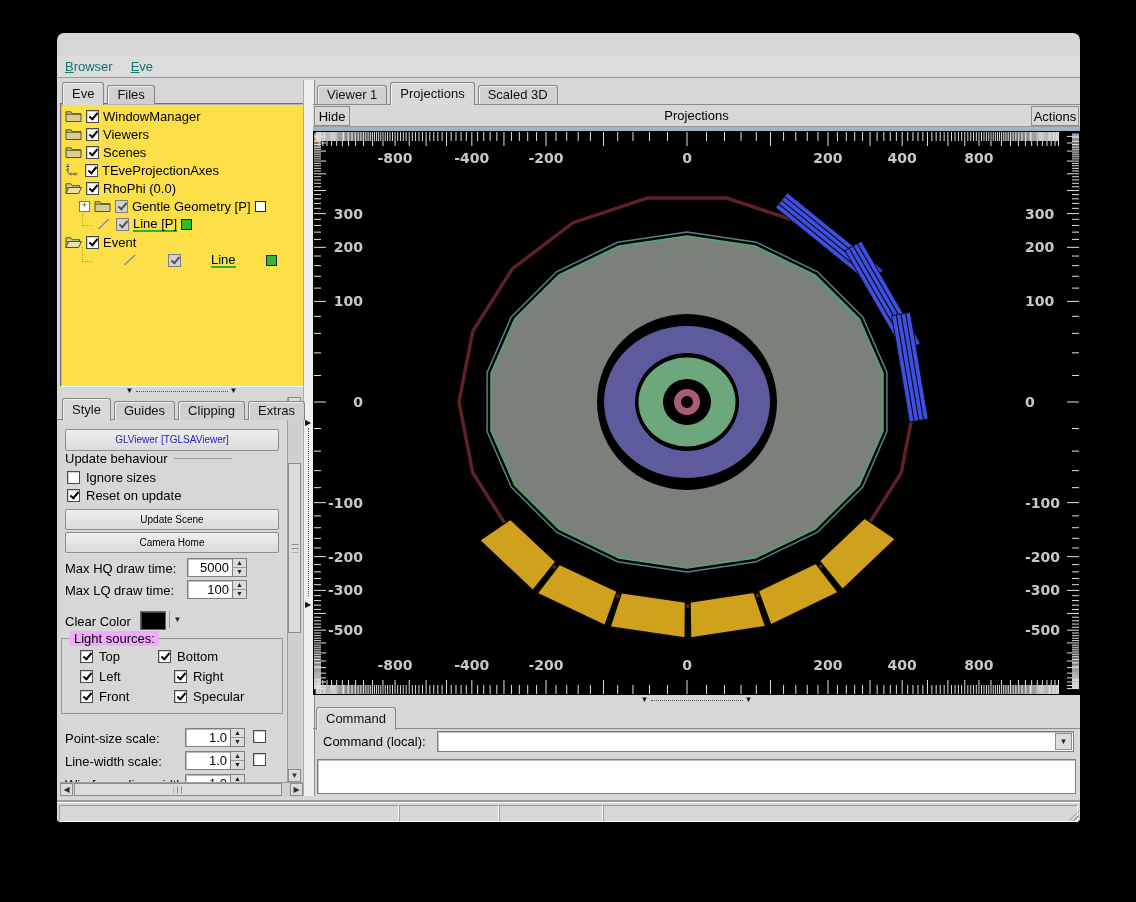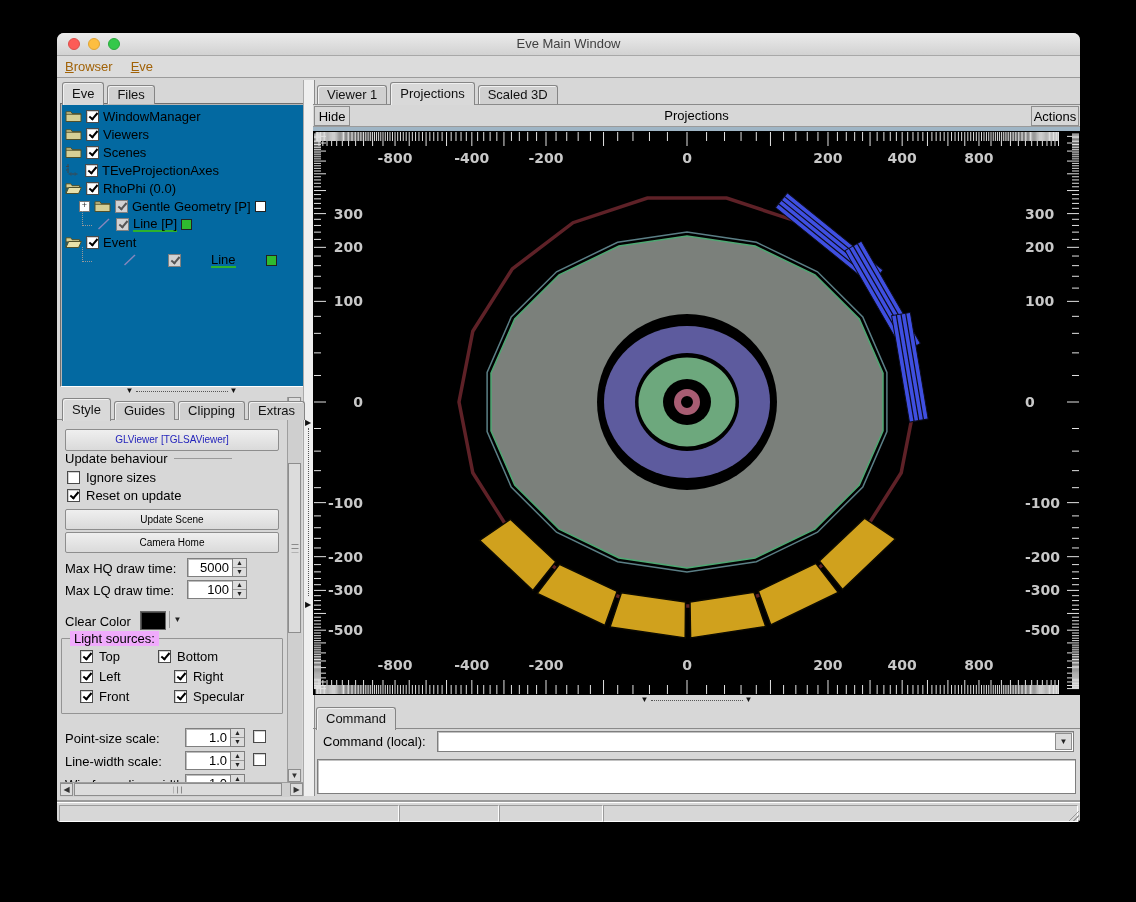--- a/index.html
+++ b/index.html
@@ -7,21 +7,21 @@
   .window{position:absolute;left:57px;top:33px;width:1023px;height:789px;background:#d7d7d7;
           border-radius:7px 7px 4px 4px;box-shadow:0 14px 40px rgba(0,0,0,.65);overflow:hidden;}
   
   .titlebar{position:absolute;left:0;top:0;width:100%;height:22px;
             background:linear-gradient(#ebebeb,#d2d2d2);border-bottom:1px solid #a8a8a8;}
   .title-text{position:absolute;width:100%;text-align:center;font-size:13px;line-height:22px;color:#3f3f3f;}
   .tl{position:absolute;top:5px;width:12px;height:12px;border-radius:50%;}
   
   .menubar{position:absolute;left:0;top:23px;width:100%;height:22px;background:#dcdcdc;
            border-bottom:1px solid #9b9b9b;display:flex;align-items:center;padding-left:8px;box-sizing:border-box;gap:18px;}
-  .menu-item{font-size:13px;color:#a16207;}
+  .menu-item{font-size:13px;color:#0f766e;}
   .menu-item u{text-decoration:underline;}
   
   .tabbar{position:absolute;display:flex;align-items:flex-end;height:24px;z-index:2;}
   .tab{position:relative;height:18px;line-height:18px;padding:0 9px;background:#d0d0d0;
        border:1px solid #858585;border-bottom:none;border-radius:3px 3px 0 0;margin-right:3px;
        font-size:13px;box-shadow:inset 1px 1px 0 #f0f0f0;color:#111;}
   .tab.active{height:22px;line-height:21px;background:#d9d9d9;margin-bottom:-1px;z-index:3;}
   
   .pushbtn{position:absolute;background:linear-gradient(#efefef,#dadada);border:1px solid #8d8d8d;
            border-radius:2px;font-size:10px;text-align:center;color:#000;box-sizing:border-box;}
@@ -32,21 +32,21 @@
   .cb.gray{background:#d2d2d2;border-color:#808080;}
   .cb.gray.checked::before{border-color:#555;}
   .cbrow{position:absolute;display:flex;align-items:center;gap:6px;font-size:13px;color:#000;}
   .spinbox{position:absolute;display:flex;height:19px;border:1px solid #7f7f7f;background:#fff;
            box-shadow:inset 1px 1px 0 #bdbdbd;box-sizing:border-box;}
   .spin-val{width:41px;text-align:right;padding-right:3px;font-size:13px;line-height:17px;color:#000;}
   .spin-btns{display:flex;flex-direction:column;width:13px;border-left:1px solid #7f7f7f;}
   .spin-up,.spin-dn{flex:1;background:#dcdcdc;font-size:7px;line-height:8px;text-align:center;color:#222;}
   .spin-up{border-bottom:1px solid #9a9a9a;}
   
-  .tree-box{position:absolute;left:3px;top:70px;width:243px;height:282px;background:#0369a1;
+  .tree-box{position:absolute;left:3px;top:70px;width:243px;height:282px;background:#fde047;
             border:1px solid;border-color:#6f6f6f #fdfdfd #fdfdfd #6f6f6f;box-shadow:inset 1px 1px 0 #b5b5b5;overflow:hidden;}
   .tree-row{position:absolute;left:4px;height:18px;display:flex;align-items:center;gap:4px;font-size:13px;color:#000;white-space:nowrap;}
   .tree-row svg{flex:none;}
   .expander{display:inline-block;width:9px;height:9px;border:1px solid #777;font-size:9px;line-height:7px;
             text-align:center;color:#333;background:#fff;flex:none;}
   .elbow{display:inline-block;width:9px;height:14px;border-left:1px dotted #999;border-bottom:1px dotted #999;
          margin:-6px 0 6px 3px;flex:none;}
   .sq{display:inline-block;width:11px;height:11px;border:1px solid #222;box-sizing:border-box;flex:none;}
   .u-green{border-bottom:2px solid #2db22d;line-height:13px;}
   
@@ -93,26 +93,20 @@
   .status-cell{position:absolute;top:2px;height:15px;border:1px solid;border-color:#9b9b9b #fdfdfd #fdfdfd #9b9b9b;}
   .resize-grip{position:absolute;right:1px;top:5px;width:13px;height:13px;
         background:repeating-linear-gradient(135deg,transparent 0 2px,#9a9a9a 2px 3px);
         clip-path:polygon(100% 0,100% 100%,0 100%);}
 </style>
 </head>
 <body>
 
 <div class="window">
 
-  <div class="titlebar">
-    <span class="tl" style="left:11px;background:#fc5b57;border:1px solid #d94f4b;box-sizing:border-box;"></span>
-    <span class="tl" style="left:31px;background:#fdbe41;border:1px solid #dfa334;box-sizing:border-box;"></span>
-    <span class="tl" style="left:51px;background:#34c84a;border:1px solid #2aa93d;box-sizing:border-box;"></span>
-    <div class="title-text">Eve Main Window</div>
-  </div>
 
   <div class="menubar" id="menubar">
       <div class="menu-item"><u>B</u>rowser</div>
       <div class="menu-item"><u>E</u>ve</div>
     </div>
 
   <div class="tabbar" id="left-tabbar" style="left:5px;top:47px;">
       <div class="tab active">Eve</div>
       <div class="tab">Files</div>
     </div>

